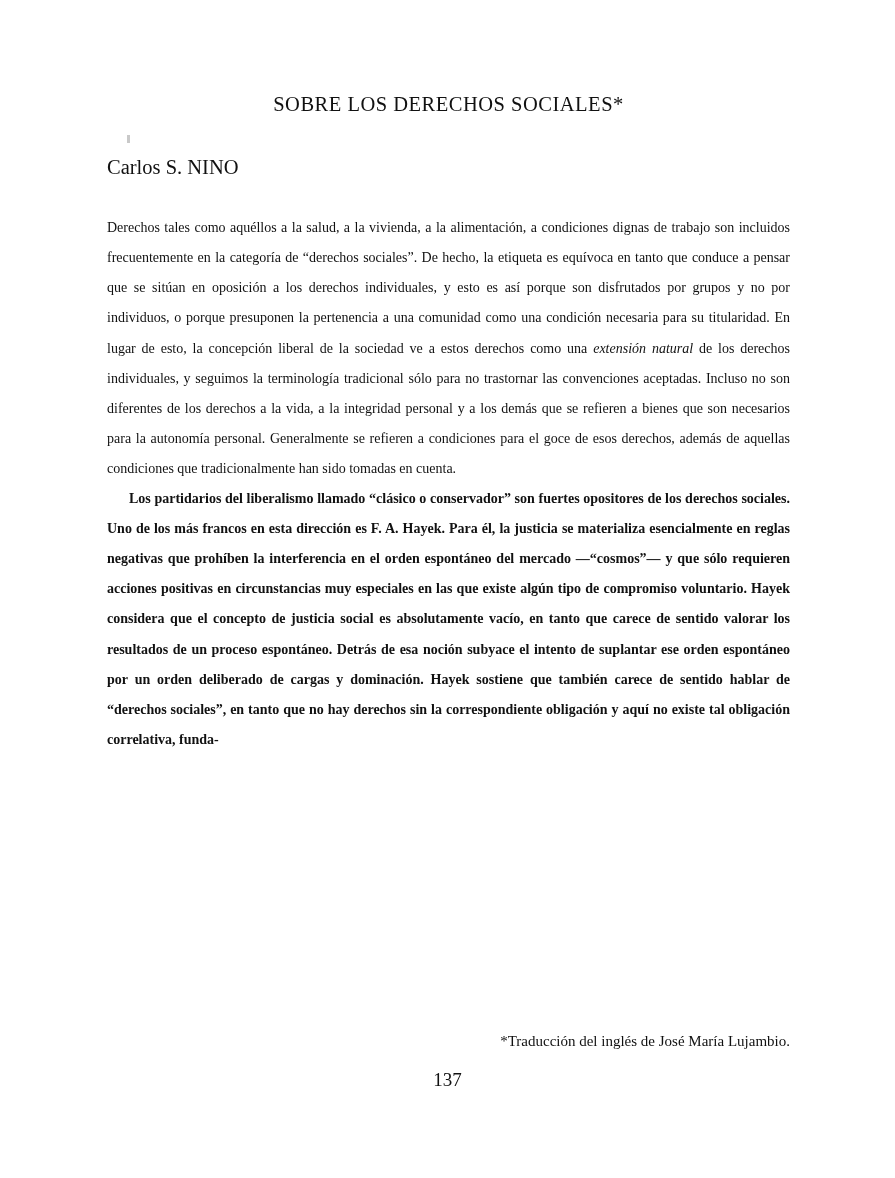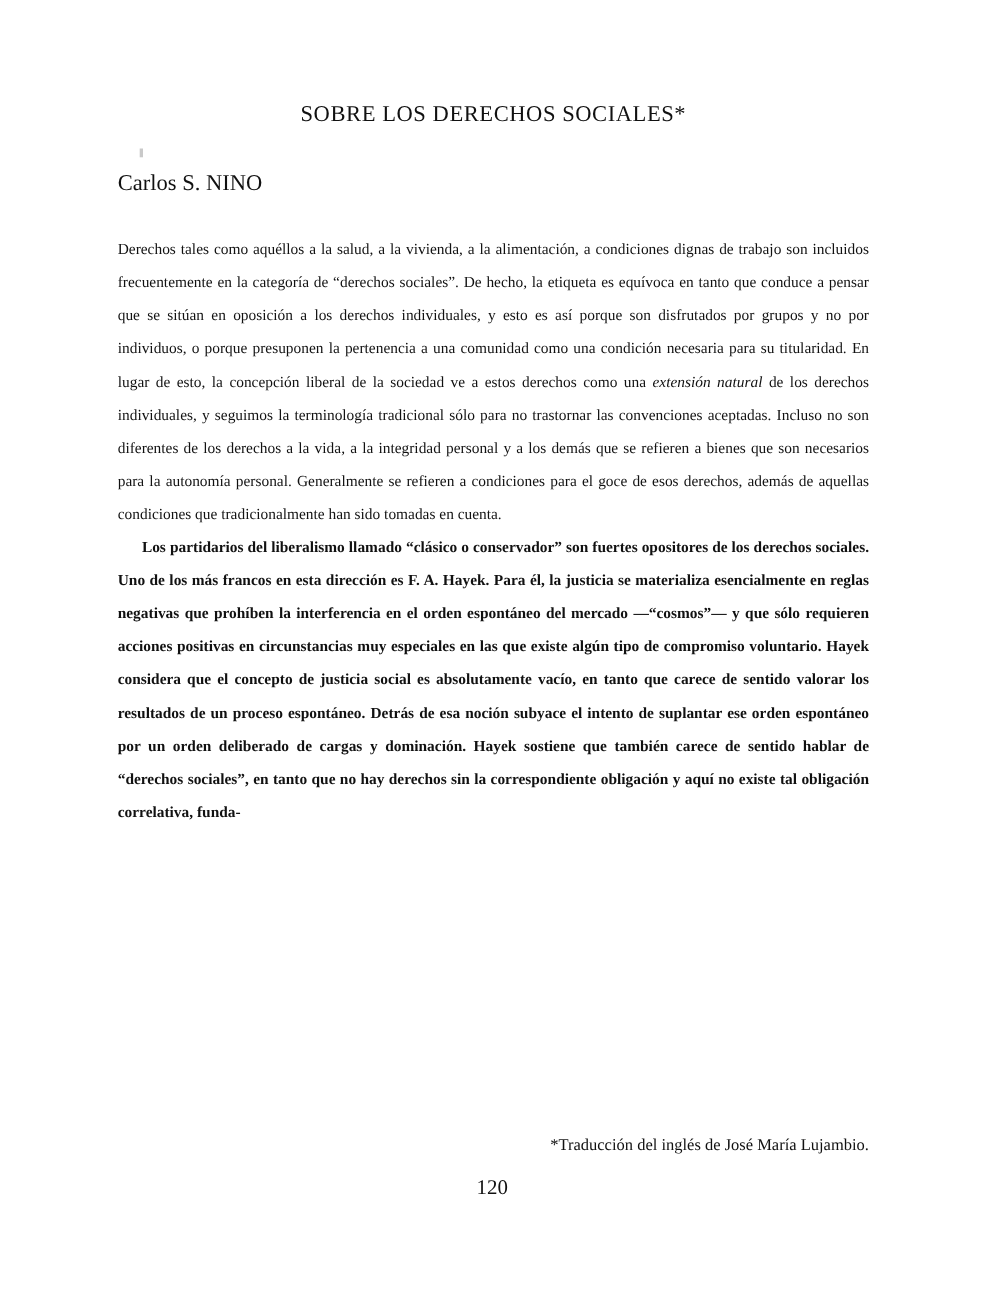--- a/index.html
+++ b/index.html
@@ -112,15 +112,15 @@
 
     <p class="body-text">Derechos tales como aquéllos a la salud, a la vivienda, a la alimentación, a condiciones dignas de trabajo son incluidos frecuentemente en la categoría de “derechos sociales”. De hecho, la etiqueta es equívoca en tanto que conduce a pensar que se sitúan en oposición a los derechos individuales, y esto es así porque son disfrutados por grupos y no por individuos, o porque presuponen la pertenencia a una comunidad como una condición necesaria para su titularidad. En lugar de esto, la concepción liberal de la sociedad ve a estos derechos como una <em>extensión natural</em> de los derechos individuales, y seguimos la terminología tradicional sólo para no trastornar las convenciones aceptadas. Incluso no son diferentes de los derechos a la vida, a la integridad personal y a los demás que se refieren a bienes que son necesarios para la autonomía personal. Generalmente se refieren a condiciones para el goce de esos derechos, además de aquellas condiciones que tradicionalmente han sido tomadas en cuenta.</p>
     <p class="body-text">Los partidarios del liberalismo llamado “clásico o conservador” son fuertes opositores de los derechos sociales. Uno de los más francos en esta dirección es F. A. Hayek. Para él, la justicia se materializa esencialmente en reglas negativas que prohíben la interferencia en el orden espontáneo del mercado —“cosmos”— y que sólo requieren acciones positivas en circunstancias muy especiales en las que existe algún tipo de compromiso voluntario. Hayek considera que el concepto de justicia social es absolutamente vacío, en tanto que carece de sentido valorar los resultados de un proceso espontáneo. Detrás de esa noción subyace el intento de suplantar ese orden espontáneo por un orden deliberado de cargas y dominación. Hayek sostiene que también carece de sentido hablar de “derechos sociales”, en tanto que no hay derechos sin la correspondiente obligación y aquí no existe tal obligación correlativa, funda-</p>
 
   </div>
 
   <p class="footnote">
     <span class="fn-mark">*</span><span>Traducción del inglés de José María Lujambio.</span>
   </p>
 
-  <p class="page-number">120</p>
+  <p class="page-number">137</p>
 
 </div>
 
 </body></html>

